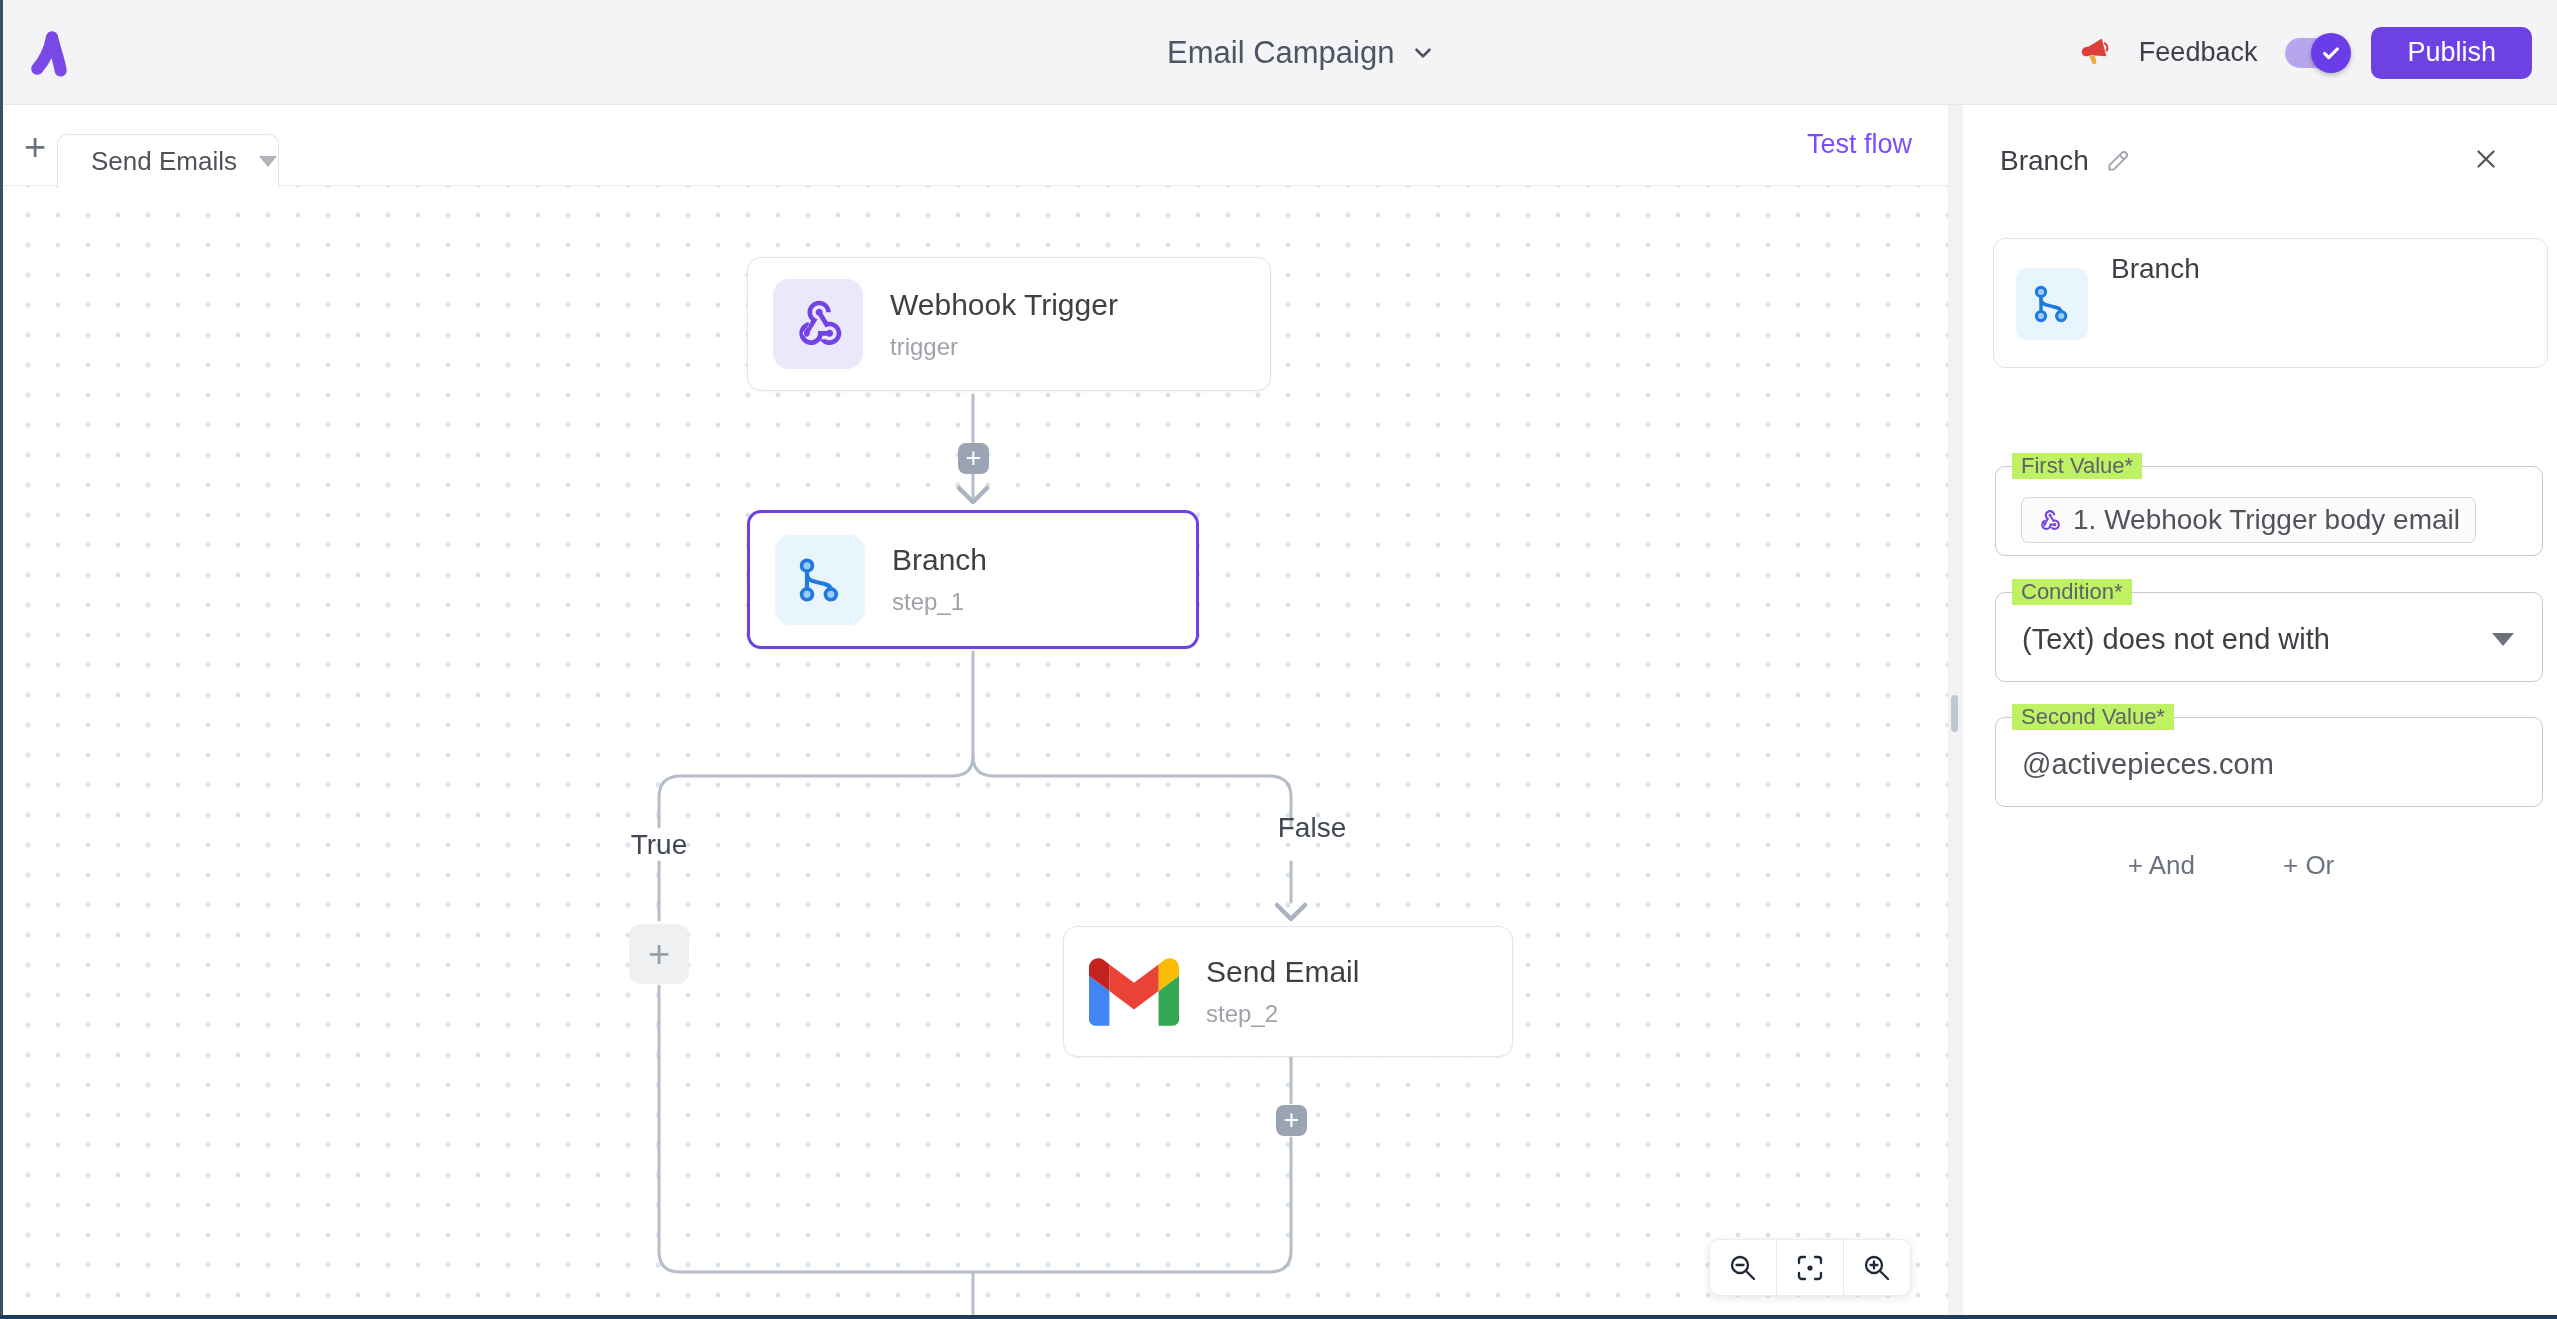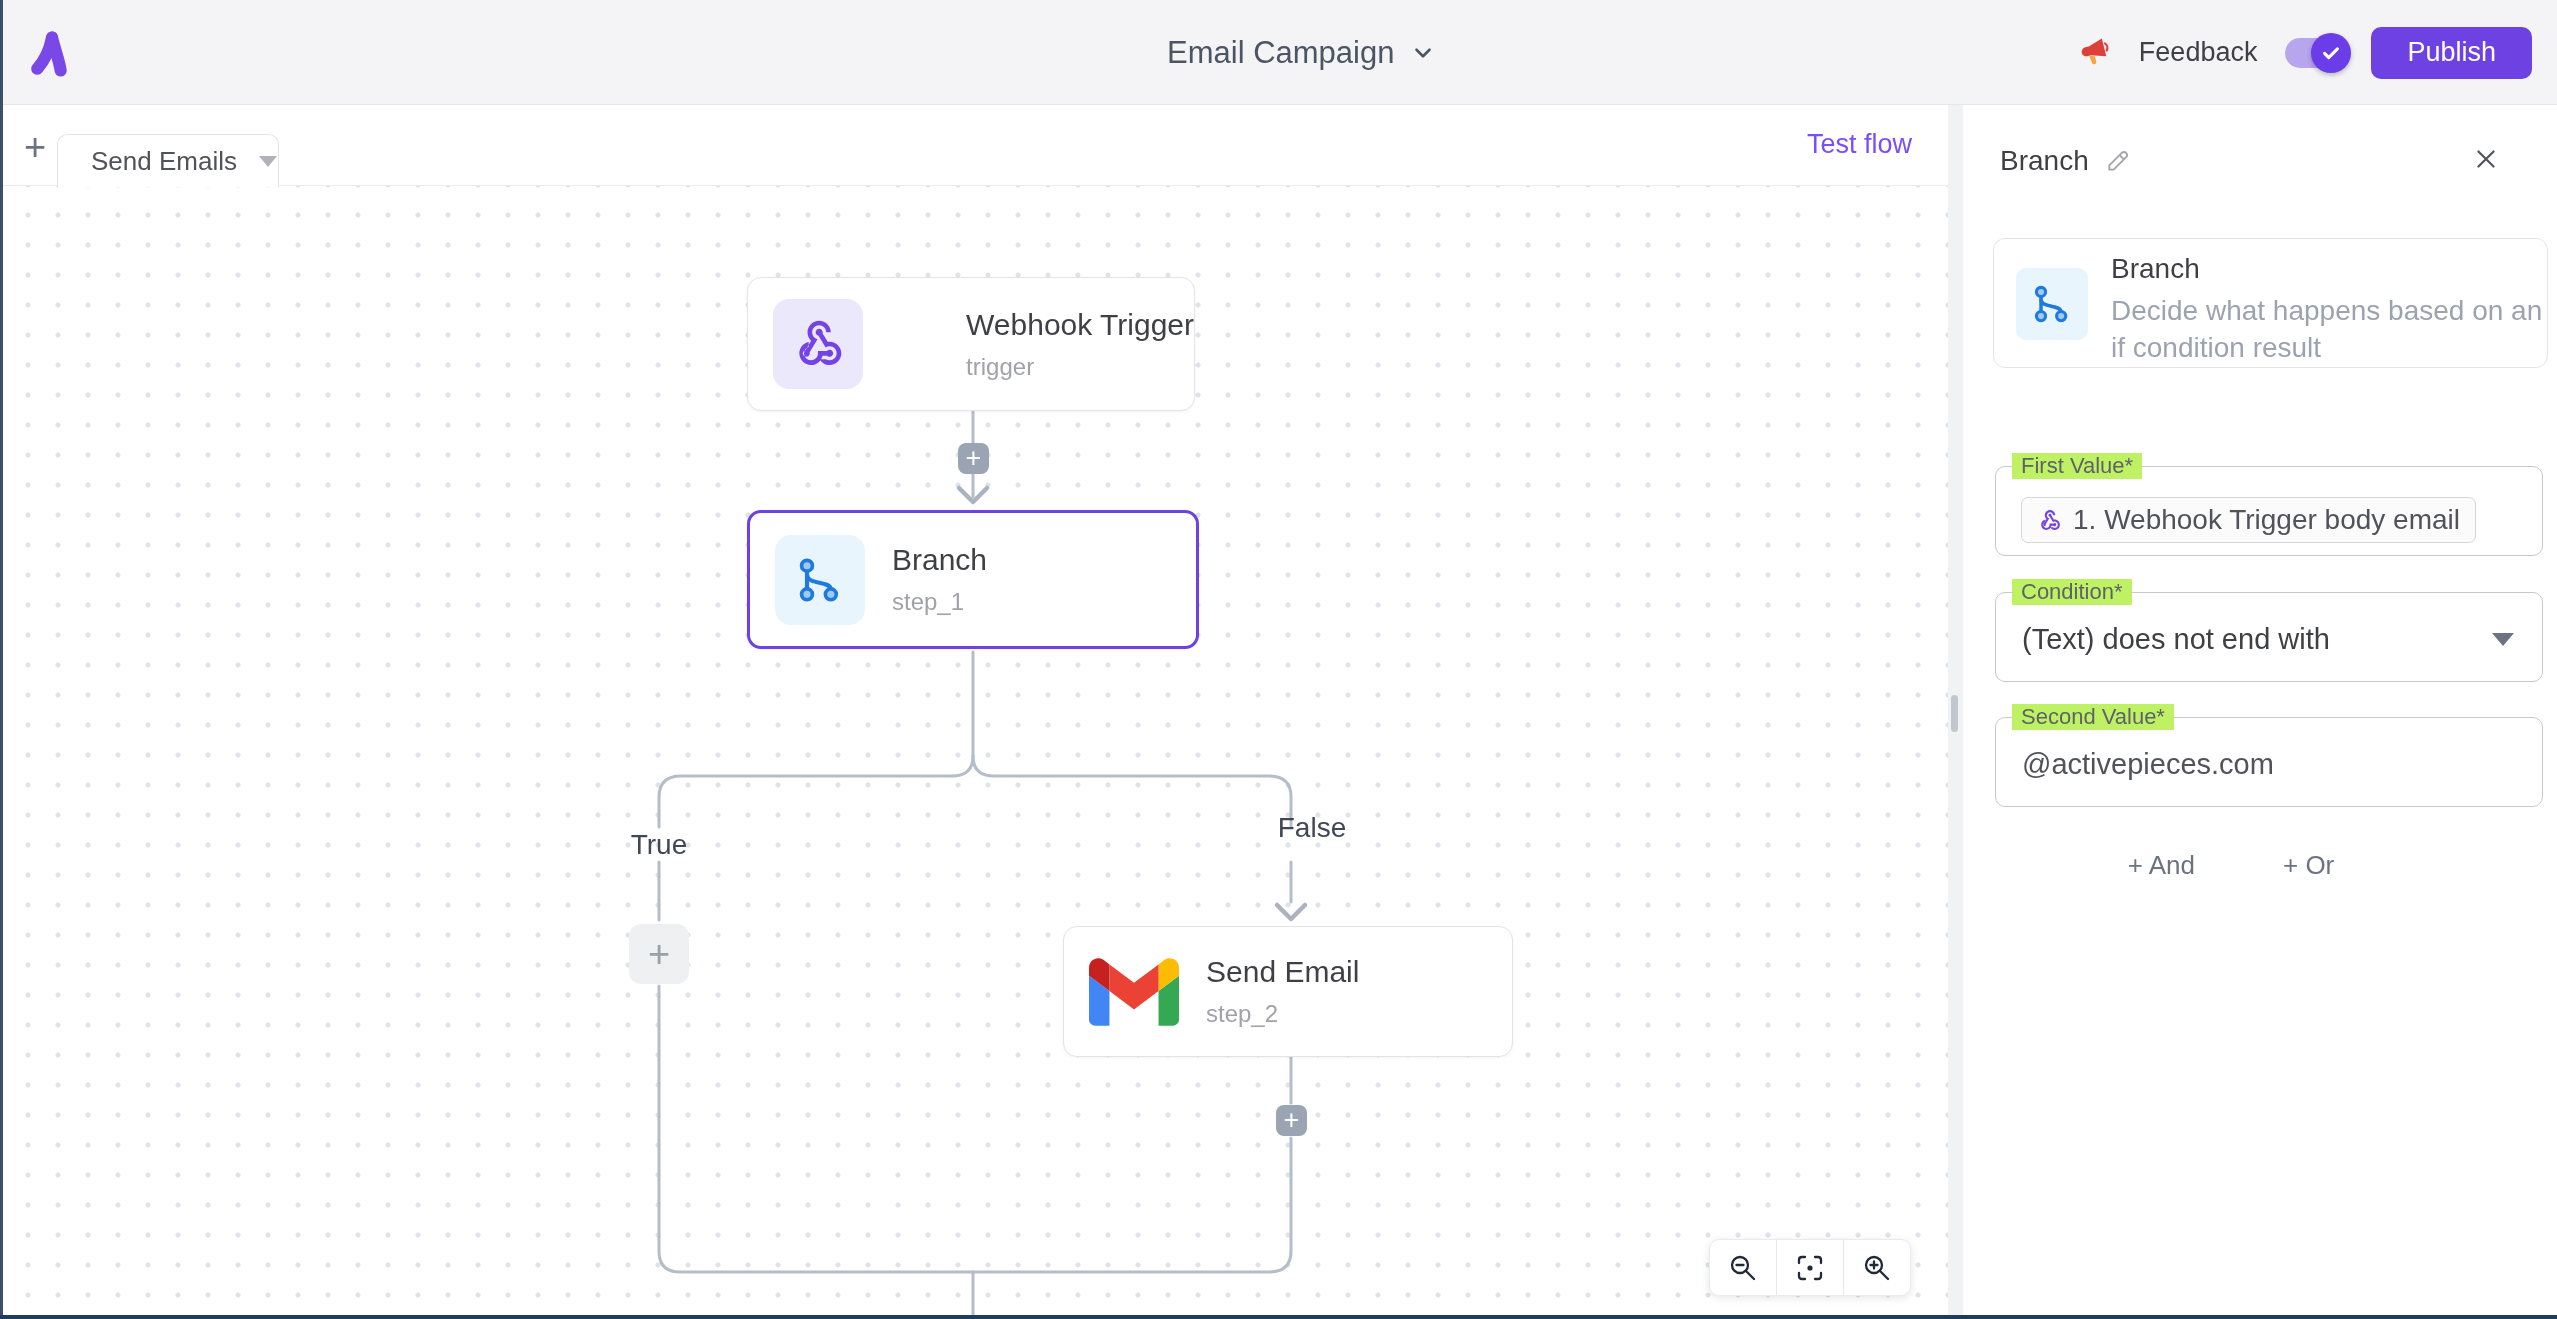--- a/index.html
+++ b/index.html
@@ -147,21 +147,21 @@
         <path d="M656,881 L656,1146 Q656,1167 677,1167 L1266,1167 Q1288,1167 1288,1146 L1288,1033"></path>
         <path d="M1288,952 L1288,998"></path>
         <path d="M970,1167 L970,1210"></path>
       </g>
       <g stroke="#aab3bf" stroke-width="4.5" fill="none" stroke-linecap="round" stroke-linejoin="round">
         <path d="M956,383 L970,397 L984,383"></path>
         <path d="M1274,800 L1288,814 L1302,800"></path>
       </g>
     </svg>
 
-    <div class="node" style="left:744px; top:172px; width:448px; height:134px;justify-content:space-between;">
+    <div class="node" style="left:744px; top:152px; width:524px; height:134px;">
       <div class="nicon webhook-bg">
         <svg width="56" height="56" viewBox="0 0 24 24" fill="#7443e6">
           <path d="M10 15h5.88c.27-.31.67-.5 1.12-.5.83 0 1.5.67 1.5 1.5s-.67 1.5-1.5 1.5c-.44 0-.84-.19-1.12-.5H13.9c-.46 2.28-2.48 4-4.9 4-2.76 0-5-2.24-5-5 0-2.42 1.72-4.44 4-4.9v2.07c-1.16.41-2 1.53-2 2.83 0 1.65 1.35 3 3 3s3-1.35 3-3v-1zm2.5-11c1.65 0 3 1.35 3 3h2c0-2.76-2.24-5-5-5s-5 2.24-5 5c0 1.43.6 2.71 1.55 3.62l-2.35 3.9c-.68.14-1.2.75-1.2 1.48 0 .83.67 1.5 1.5 1.5s1.5-.67 1.5-1.5c0-.16-.02-.31-.07-.45l3.38-5.63C10.49 9.61 9.5 8.42 9.5 7c0-1.65 1.35-3 3-3zm4.5 9c-.64 0-1.23.2-1.72.54l-3.05-5.07C11.53 8.35 11 7.74 11 7c0-.83.67-1.5 1.5-1.5S14 6.17 14 7c0 .15-.02.29-.06.43l2.19 3.65c.28-.05.57-.08.87-.08 2.76 0 5 2.24 5 5s-2.24 5-5 5c-1.85 0-3.47-1.01-4.33-2.5h2.67c.48.32 1.05.5 1.66.5 1.65 0 3-1.35 3-3s-1.35-3-3-3z"></path>
         </svg>
       </div>
       <div>
         <div class="ntitle">Webhook Trigger</div>
         <div class="nsub">trigger</div>
       </div>
     </div>
@@ -258,21 +258,20 @@
       <div class="info-icon">
         <svg width="44" height="44" viewBox="0 0 24 24">
           <path d="M6 7.5 L6 16.5" stroke="#1f7ae0" stroke-width="1.9" fill="none" stroke-linecap="round"></path>
           <path d="M6 9.5 C6 14.5 17 12 17 16.5" stroke="#1f7ae0" stroke-width="1.9" fill="none" stroke-linecap="round"></path>
           <circle cx="6" cy="5.4" r="2.5" fill="#9ecbf5" stroke="#1f7ae0" stroke-width="1.7"></circle>
           <circle cx="6" cy="18.6" r="2.5" fill="#9ecbf5" stroke="#1f7ae0" stroke-width="1.7"></circle>
           <circle cx="17" cy="18.6" r="2.5" fill="#9ecbf5" stroke="#1f7ae0" stroke-width="1.7"></circle>
         </svg>
       </div>
       <div class="info-name">Branch</div>
-      <div class="info-desc">Decide what happens based on an if condition result</div>
     </div>
 
     <div class="field" style="top:361px;">
       <span class="flabel">First Value*</span>
       <div class="chip">
         <svg width="25" height="25" viewBox="0 0 24 24" fill="#7443e6">
           <path d="M10 15h5.88c.27-.31.67-.5 1.12-.5.83 0 1.5.67 1.5 1.5s-.67 1.5-1.5 1.5c-.44 0-.84-.19-1.12-.5H13.9c-.46 2.28-2.48 4-4.9 4-2.76 0-5-2.24-5-5 0-2.42 1.72-4.44 4-4.9v2.07c-1.16.41-2 1.53-2 2.83 0 1.65 1.35 3 3 3s3-1.35 3-3v-1zm2.5-11c1.65 0 3 1.35 3 3h2c0-2.76-2.24-5-5-5s-5 2.24-5 5c0 1.43.6 2.71 1.55 3.62l-2.35 3.9c-.68.14-1.2.75-1.2 1.48 0 .83.67 1.5 1.5 1.5s1.5-.67 1.5-1.5c0-.16-.02-.31-.07-.45l3.38-5.63C10.49 9.61 9.5 8.42 9.5 7c0-1.65 1.35-3 3-3zm4.5 9c-.64 0-1.23.2-1.72.54l-3.05-5.07C11.53 8.35 11 7.74 11 7c0-.83.67-1.5 1.5-1.5S14 6.17 14 7c0 .15-.02.29-.06.43l2.19 3.65c.28-.05.57-.08.87-.08 2.76 0 5 2.24 5 5s-2.24 5-5 5c-1.85 0-3.47-1.01-4.33-2.5h2.67c.48.32 1.05.5 1.66.5 1.65 0 3-1.35 3-3s-1.35-3-3-3z"></path>
         </svg>
         <span class="t">1. Webhook Trigger body email</span>
       </div>

